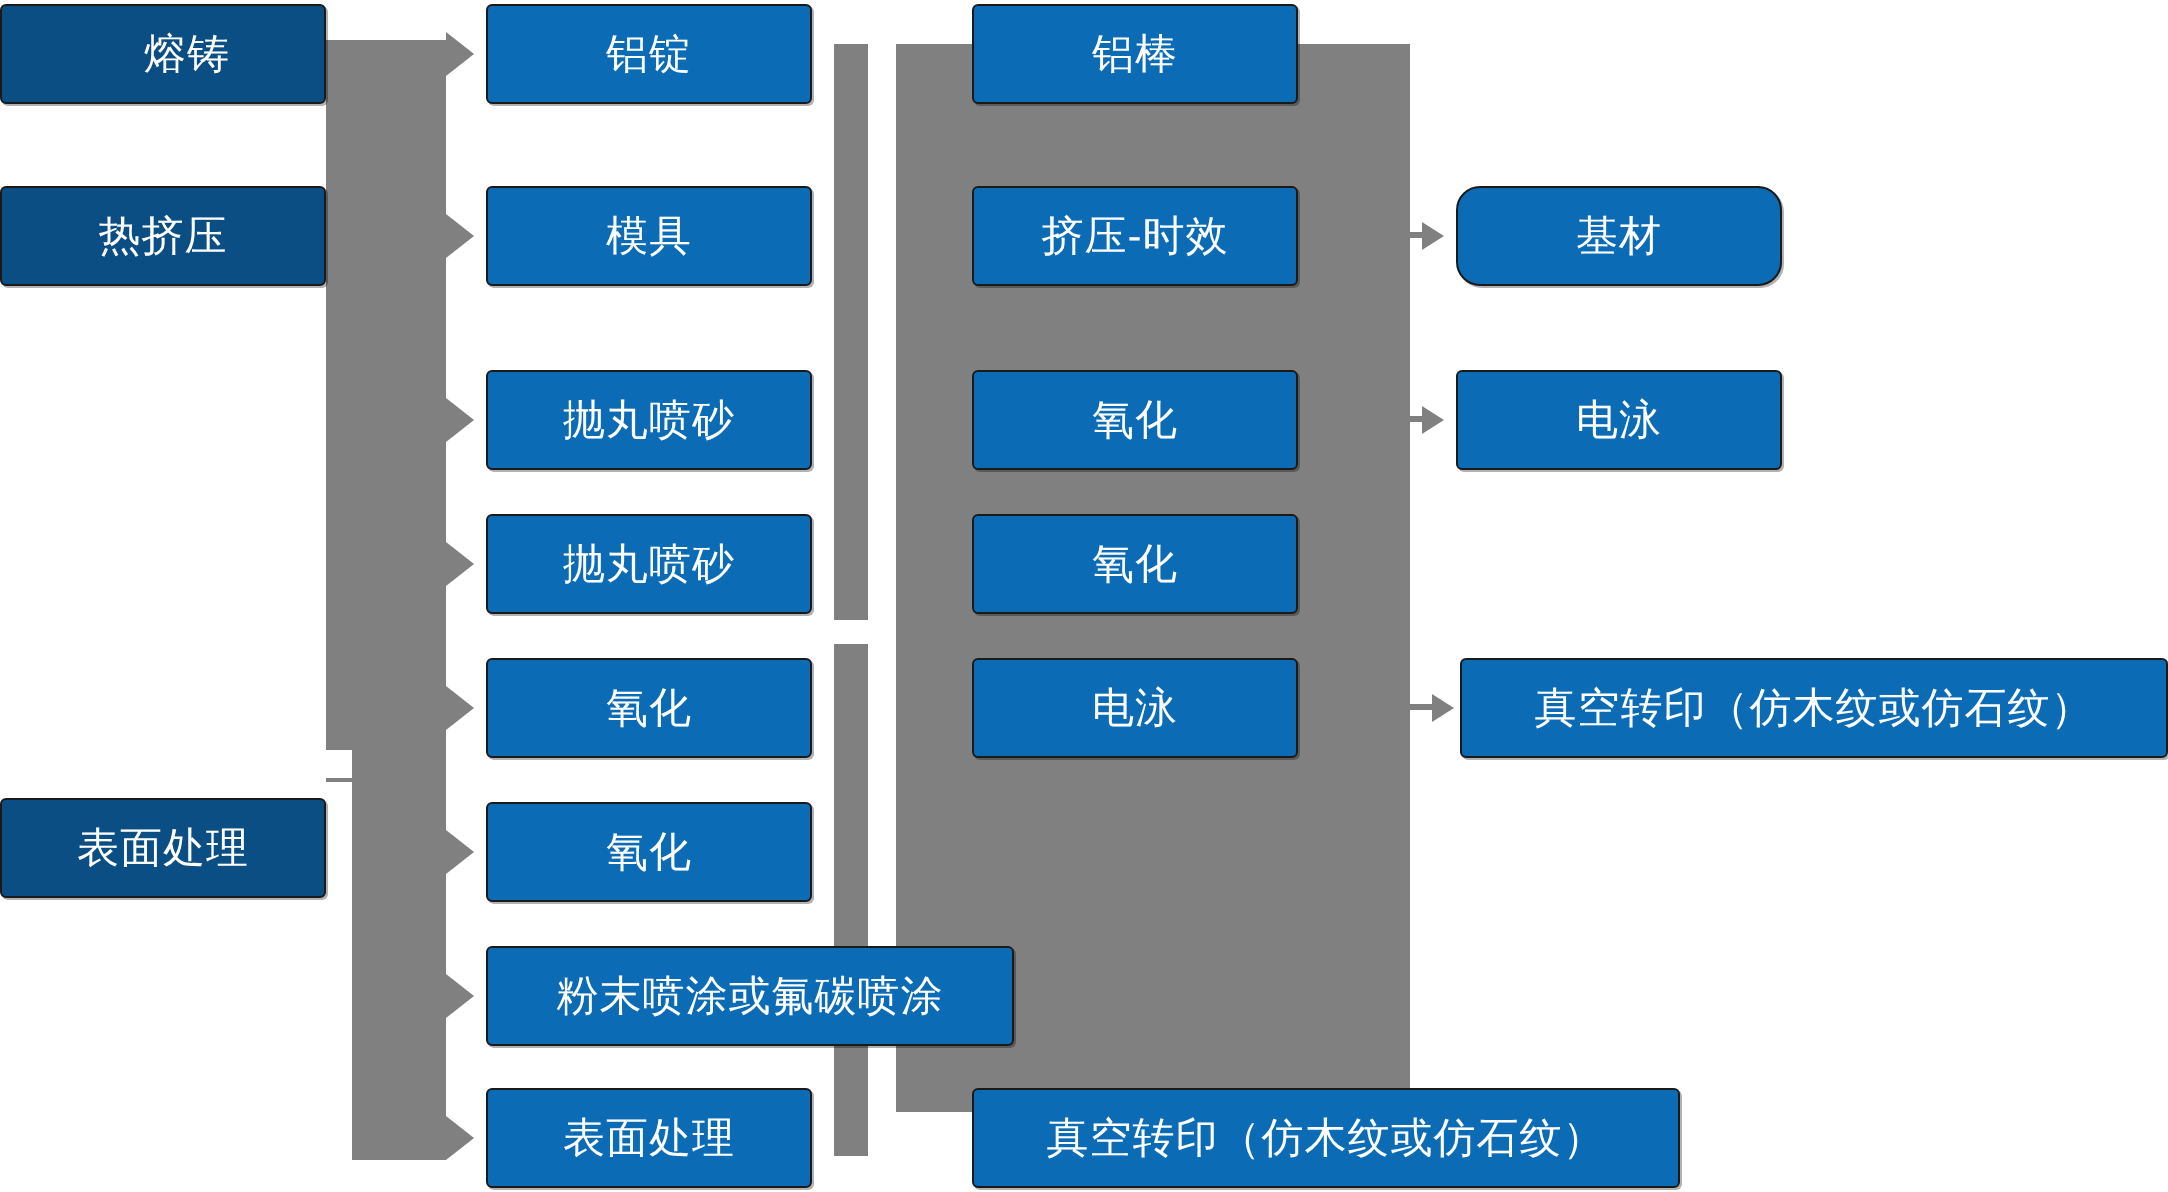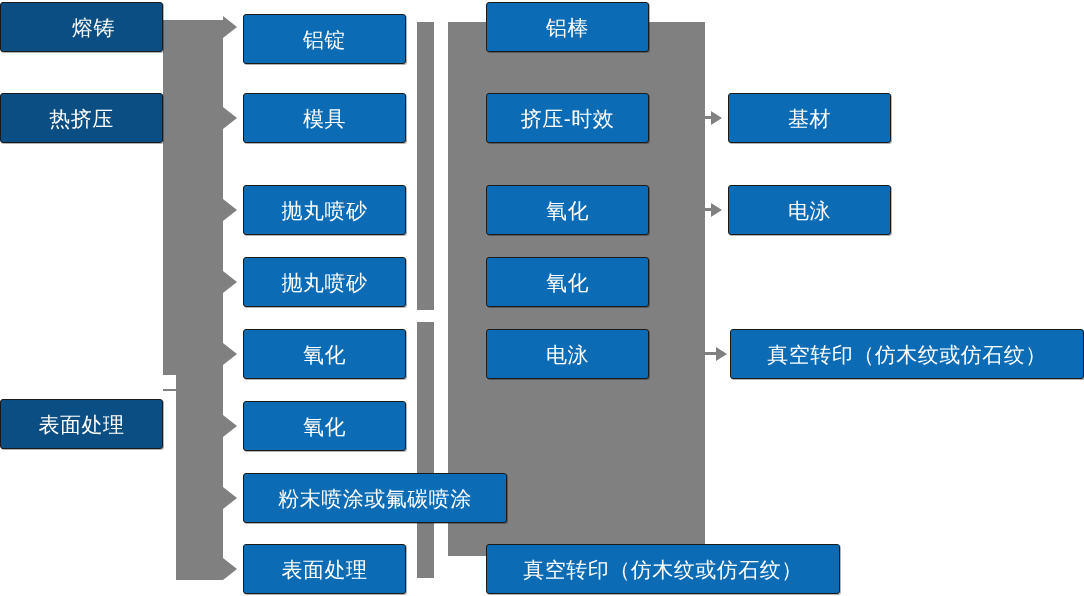--- a/index.html
+++ b/index.html
@@ -120,33 +120,33 @@
   <div class="small-arrow-stem" style="left:705px; top:208px; width:10px;"></div>
   <div class="small-arrow" style="left:711px; top:203px;"></div>
 
   <div class="small-arrow-stem" style="left:705px; top:352px; width:18px;"></div>
   <div class="small-arrow" style="left:716px; top:347px;"></div>
 
   <div class="box dark" style="left:0px; top:2px; width:163px; height:50px;padding-left:24px;">熔铸</div>
   <div class="box dark" style="left:0px; top:93px; width:163px; height:50px;">热挤压</div>
   <div class="box dark" style="left:0px; top:364px; width:163px; height:50px;margin-top:35px;">表面处理</div>
 
-  <div class="box light" style="left:243px; top:14px; width:163px; height:50px;">铝锭</div>
+  <div class="box light" style="left:243px; top:2px; width:163px; height:50px;">铝锭</div>
   <div class="box light" style="left:243px; top:93px; width:163px; height:50px;">模具</div>
   <div class="box light" style="left:243px; top:185px; width:163px; height:50px;">抛丸喷砂</div>
   <div class="box light" style="left:243px; top:257px; width:163px; height:50px;">抛丸喷砂</div>
   <div class="box light" style="left:243px; top:329px; width:163px; height:50px;">氧化</div>
   <div class="box light" style="left:243px; top:401px; width:163px; height:50px;">氧化</div>
   <div class="box light" style="left:243px; top:473px; width:264px; height:50px;">粉末喷涂或氟碳喷涂</div>
   <div class="box light" style="left:243px; top:544px; width:163px; height:50px;">表面处理</div>
 
   <div class="box light" style="left:486px; top:2px; width:163px; height:50px;text-align:right;">铝棒</div>
   <div class="box light" style="left:486px; top:93px; width:163px; height:50px;">挤压-时效</div>
   <div class="box light" style="left:486px; top:185px; width:163px; height:50px;">氧化</div>
   <div class="box light" style="left:486px; top:257px; width:163px; height:50px;">氧化</div>
   <div class="box light" style="left:486px; top:329px; width:163px; height:50px;">电泳</div>
   <div class="box light" style="left:486px; top:544px; width:354px; height:50px;">真空转印（仿木纹或仿石纹）</div>
 
-  <div class="box light" style="left:728px; top:93px; width:163px; height:50px;">基材</div>
+  <div class="box light" style="left:728px; top:93px; width:163px; height:50px;border-radius:12px;">基材</div>
   <div class="box light" style="left:728px; top:185px; width:163px; height:50px;">电泳</div>
   <div class="box light" style="left:730px; top:329px; width:354px; height:50px;">真空转印（仿木纹或仿石纹）</div>
 
 </div>
 
 </body></html>

